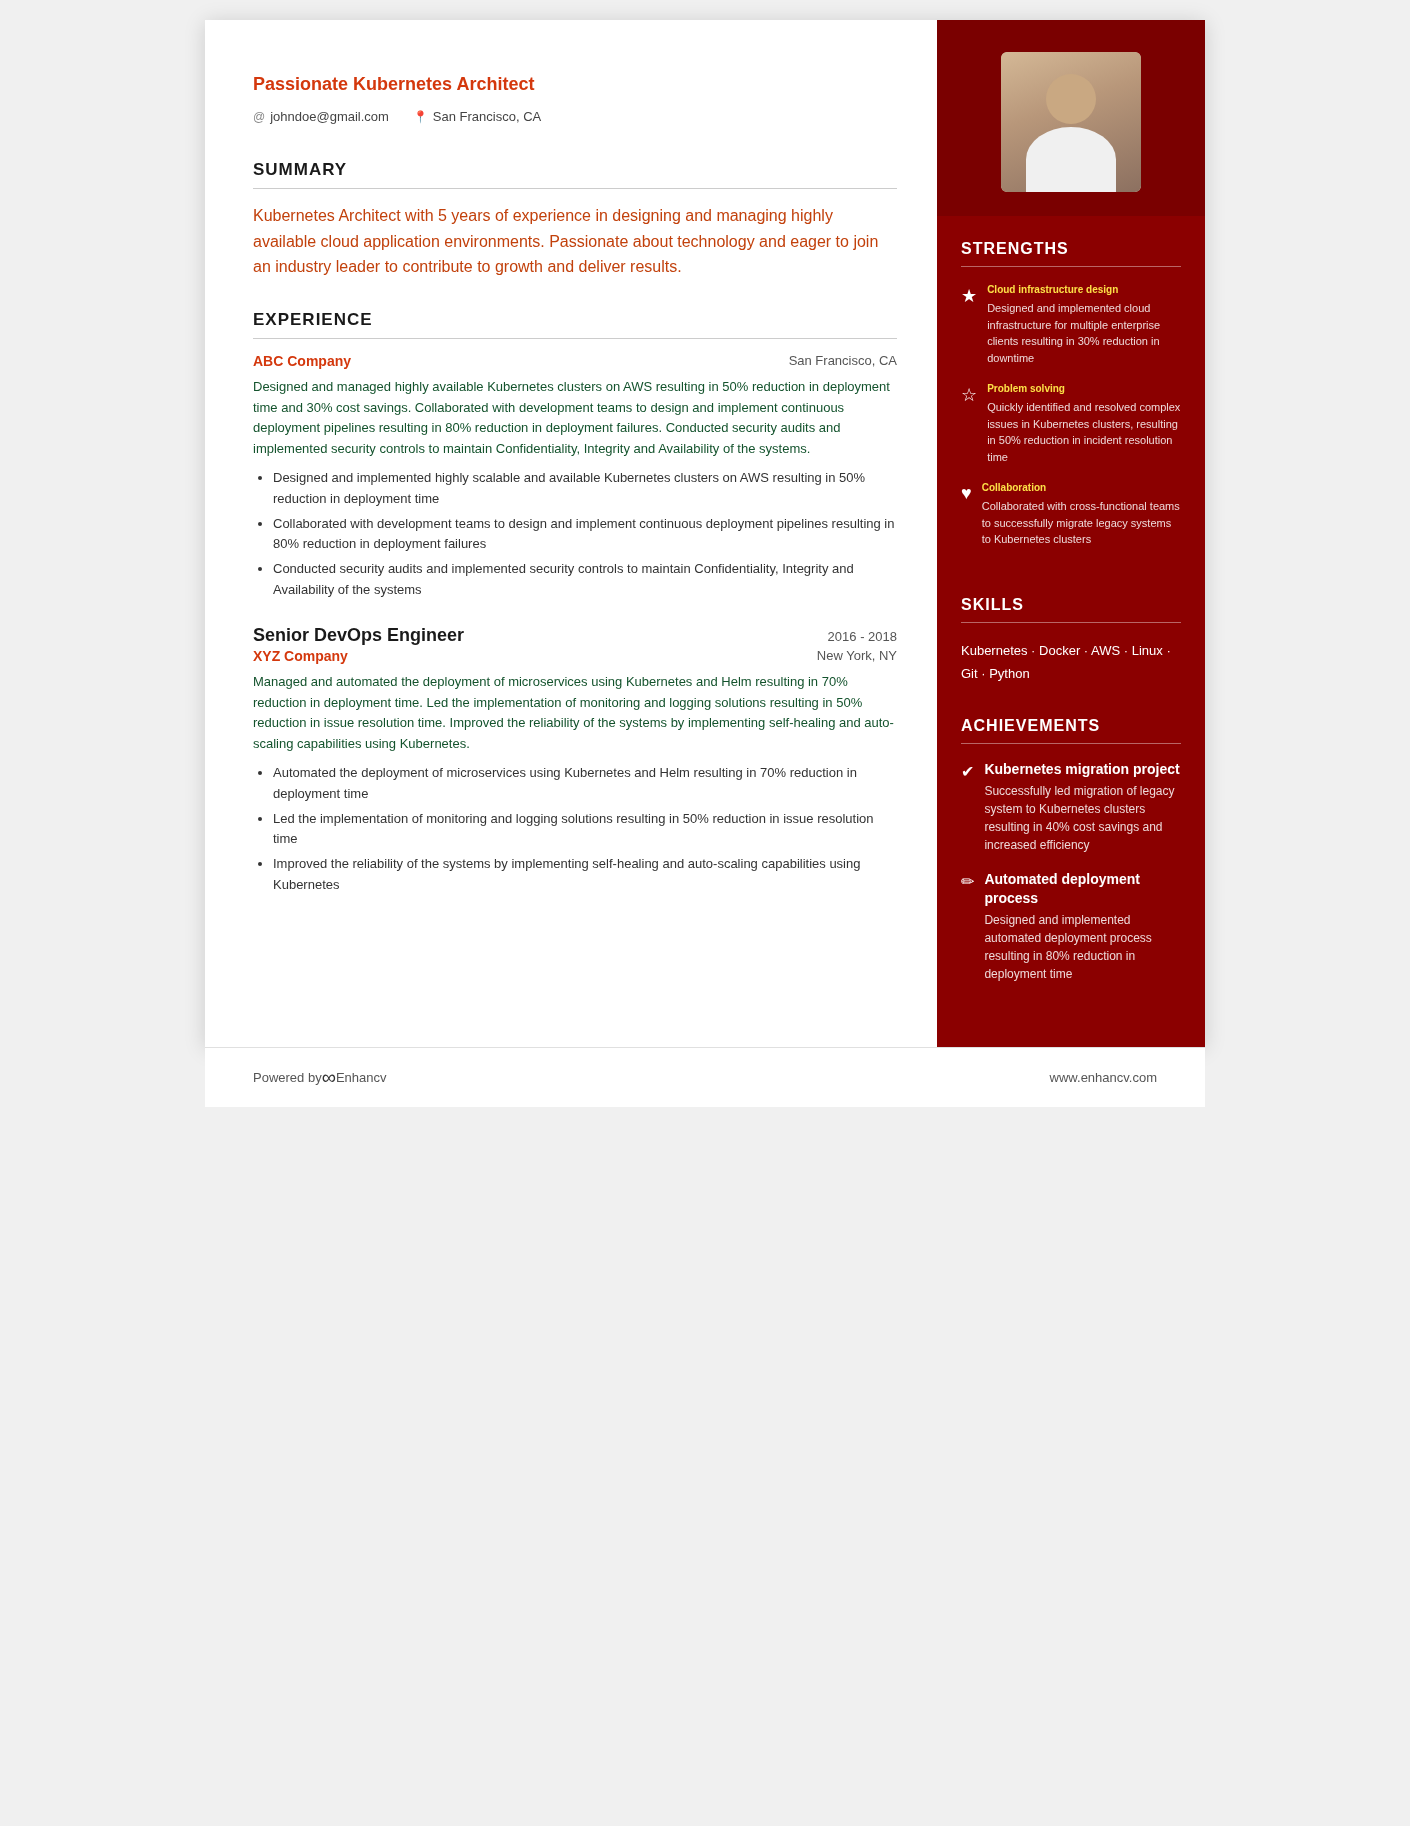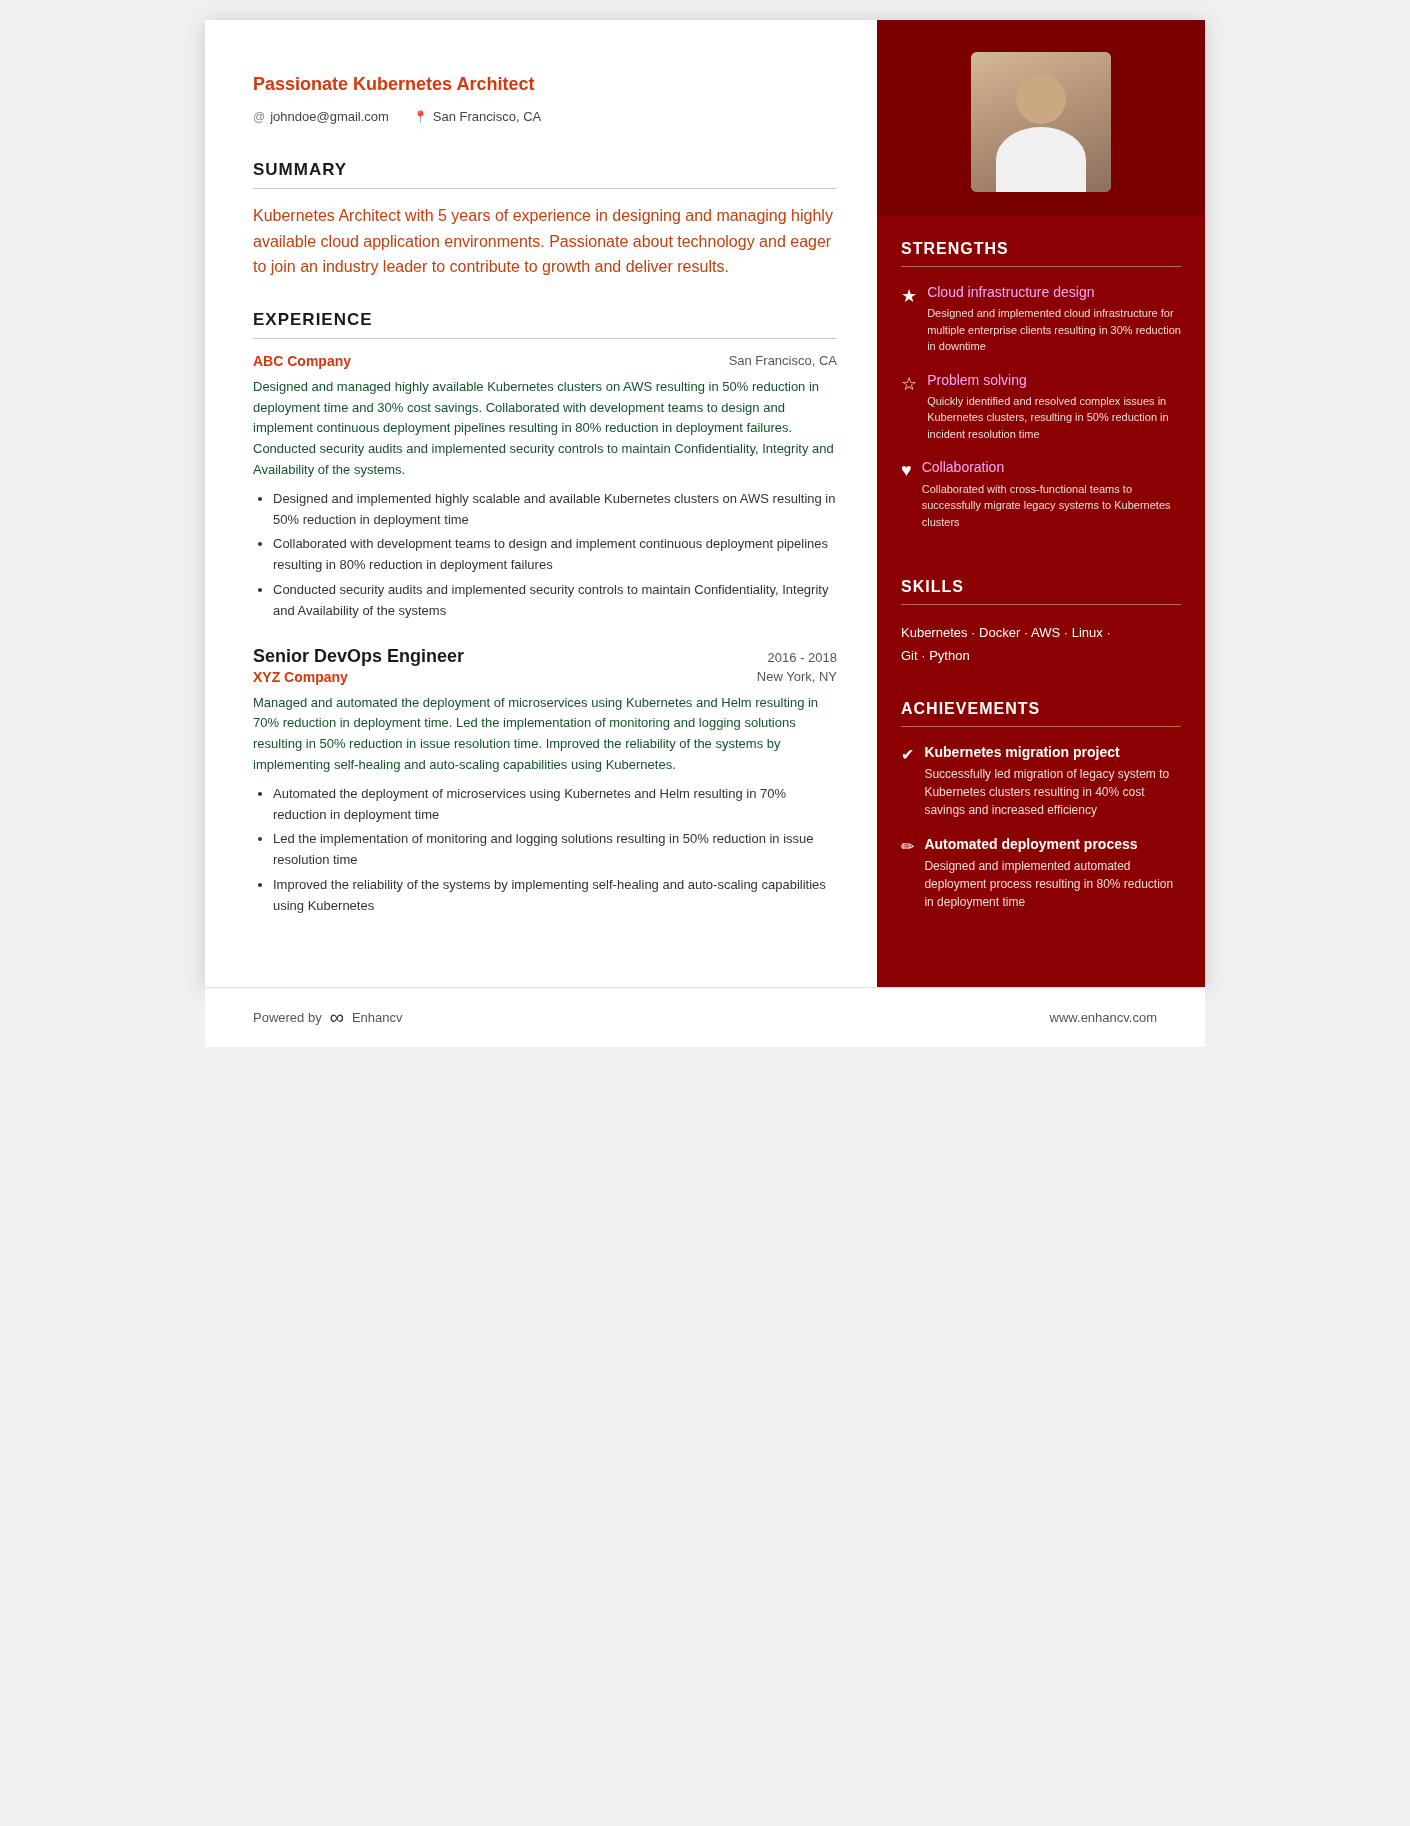--- a/index.html
+++ b/index.html
@@ -131,29 +131,28 @@
       align-items: center;
       padding: 18px 48px 18px 48px;
       border-top: 1px solid #e0e0e0;
       background: #fff;
       font-size: 13px;
       color: #555;
     }
     .footer-powered {
       display: flex;
       align-items: center;
-      gap: 8px;
     }
     .footer-logo {
       font-size: 20px;
       color: #333;
     }
     
     .right-col {
-      width: 328px;
+      width: 268px;
       background: #8b0000;
       color: #fff;
       padding: 0 0 40px 0;
       display: flex;
       flex-direction: column;
     }
     .profile-photo-area {
       background: #7a0000;
       display: flex;
       justify-content: center;
@@ -219,23 +218,23 @@
       gap: 10px;
       margin-bottom: 16px;
     }
     .strength-icon {
       font-size: 18px;
       margin-top: 2px;
       flex-shrink: 0;
     }
     .strength-content {}
     .strength-title {
-      font-size: 14px;
-      font-weight: 400;
-      color: #f0abfc;
+      font-size: 10px;
+      font-weight: 700;
+      color: #fde047;
       margin-bottom: 4px;
       line-height: 1.3;
     }
     .strength-desc {
       font-size: 11px;
       color: rgba(255,255,255,0.85);
       line-height: 1.5;
     }
     .skills-text {
       font-size: 13px;

